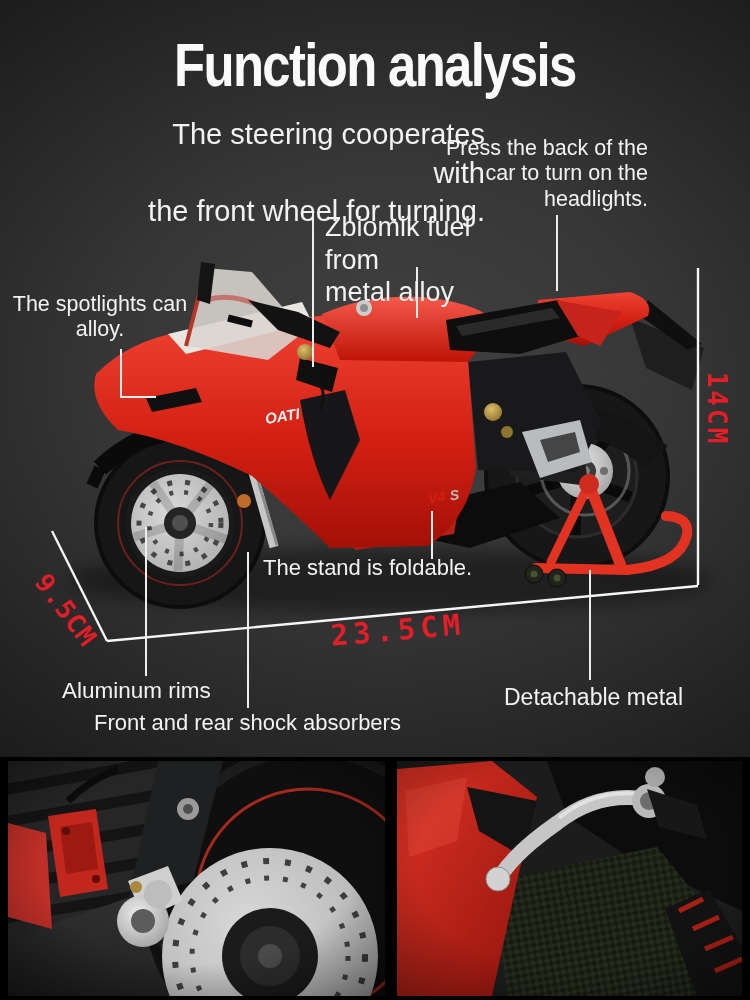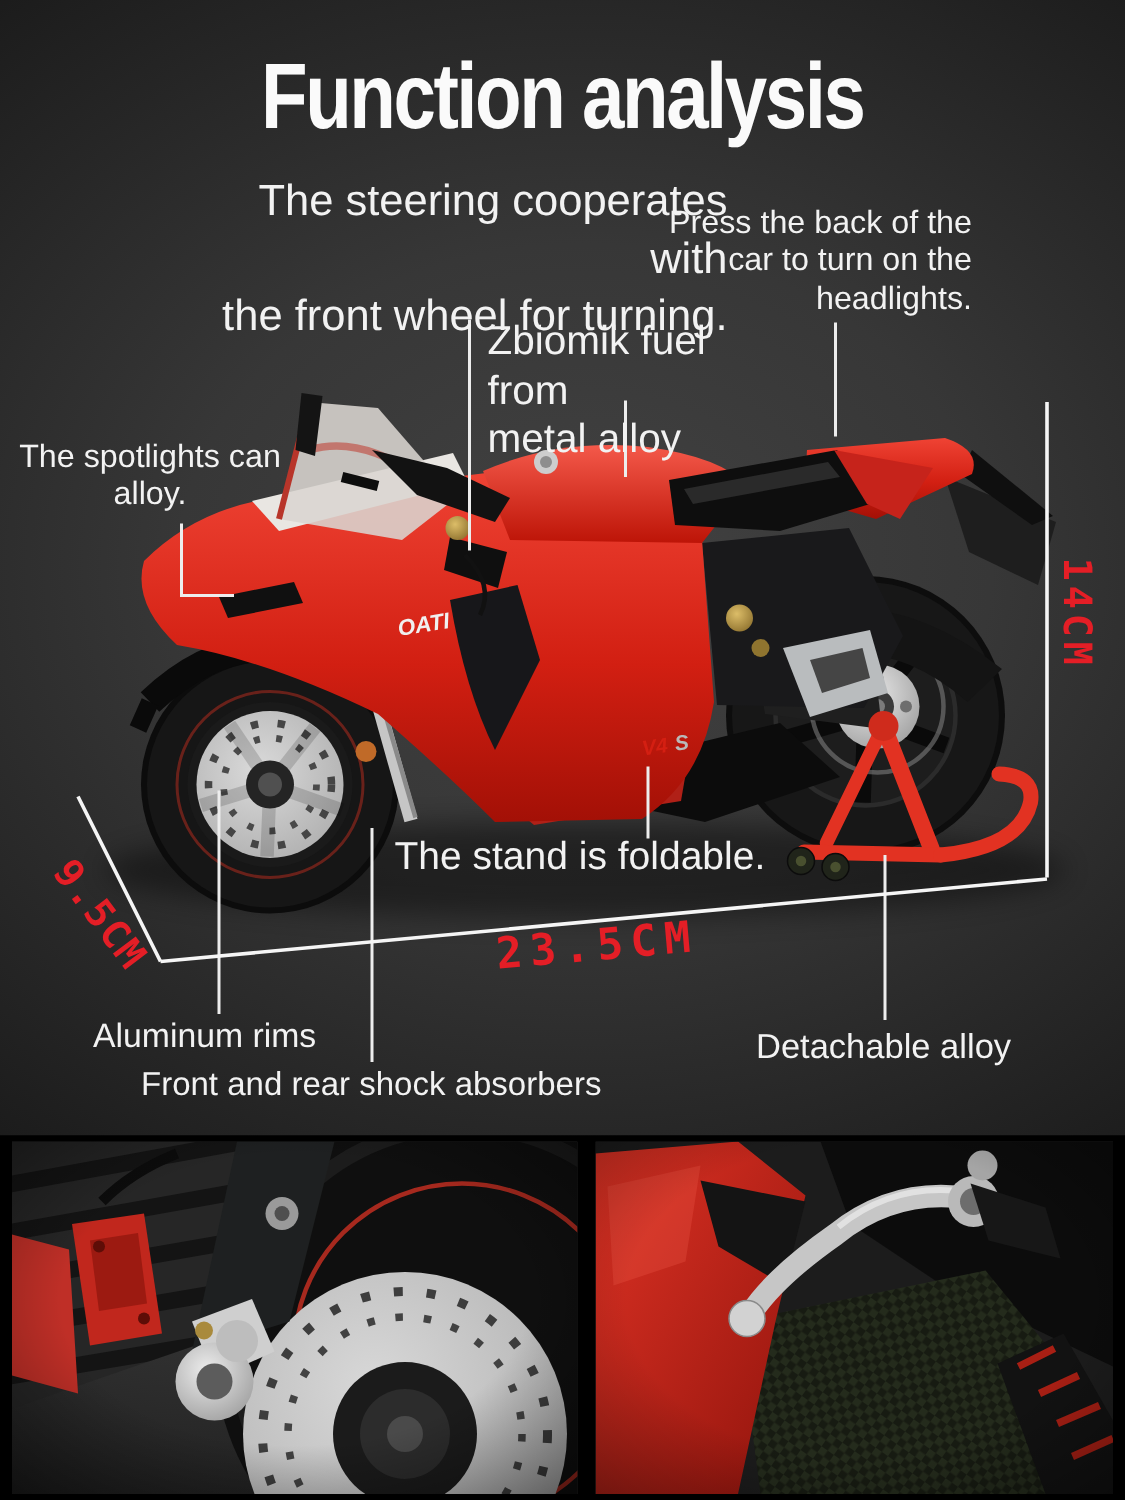--- a/index.html
+++ b/index.html
@@ -9,21 +9,21 @@
         background:radial-gradient(ellipse 95% 75% at 52% 50%, #424242 0%, #373737 38%, #262626 68%, #141414 100%);}
   .scene{position:absolute;left:0;top:0;}
   .title{position:absolute;left:0;right:0;top:34px;margin:0;text-align:center;}
   .title span{display:inline-block;transform:scaleX(.82);transform-origin:center;
         font:700 62px/1 "Liberation Sans",sans-serif;color:#fafafa;letter-spacing:-2px;}
   .co{position:absolute;color:#f2f2f2;white-space:pre-line;font-family:"Liberation Sans",sans-serif;}
   .co-steering{left:140px;top:115px;width:345px;text-align:right;font-size:29px;line-height:1.33;}
   .co-headlights{left:406px;top:136px;width:242px;text-align:right;font-size:21.5px;line-height:1.18;}
   .co-fuel{left:325px;top:211px;width:205px;font-size:27px;line-height:1.21;}
   .co-spotlights{left:0px;top:292px;width:200px;text-align:center;font-size:21.5px;line-height:1.18;}
-  .co-stand{left:263px;top:555px;font-size:26px;}
+  .co-stand{left:263px;top:555px;font-size:22px;}
   .co-rims{left:62px;top:678px;font-size:22.5px;}
   .co-shock{left:94px;top:710px;font-size:22px;}
   .co-holder{left:504px;top:684px;font-size:23px;}
   .dim{position:absolute;color:#e41e26;font-family:"DejaVu Sans Mono",monospace;font-weight:700;}
   .dim-height{left:717px;top:409px;transform:translate(-50%,-50%) rotate(90deg);font-size:26px;letter-spacing:3px;}
   .dim-depth{left:66px;top:610px;transform:translate(-50%,-50%) rotate(53deg);font-size:26px;letter-spacing:1px;}
   .dim-length{left:398px;top:630px;transform:translate(-50%,-50%) rotate(-5deg);font-size:29px;letter-spacing:5px;}
   .photos{position:absolute;left:0;top:757px;width:750px;height:243px;background:#000;}
   .photo{position:absolute;top:4px;height:235px;overflow:hidden;background:#1a1a1a;}
   .photo-left{left:8px;width:377px;}
@@ -217,21 +217,21 @@
     <div class="co co-headlights">Press the back of the
 car to turn on the
 headlights.</div>
     <div class="co co-fuel">Zbiomik fuel from
 metal alloy</div>
     <div class="co co-spotlights">The spotlights can
 alloy.</div>
     <div class="co co-stand">The stand is foldable.</div>
     <div class="co co-shock">Front and rear shock absorbers</div>
     <div class="co co-rims">Aluminum rims</div>
-    <div class="co co-holder">Detachable alloy</div>
+    <div class="co co-holder">Detachable metal</div>
 
     <div class="dim dim-height">14CM</div>
     <div class="dim dim-depth">9.5CM</div>
     <div class="dim dim-length">23.5CM</div>
   </div>
 
   <div class="photos">
     <div class="photo photo-left">
       <svg width="377" height="235" viewBox="0 0 377 235">
         <defs>

